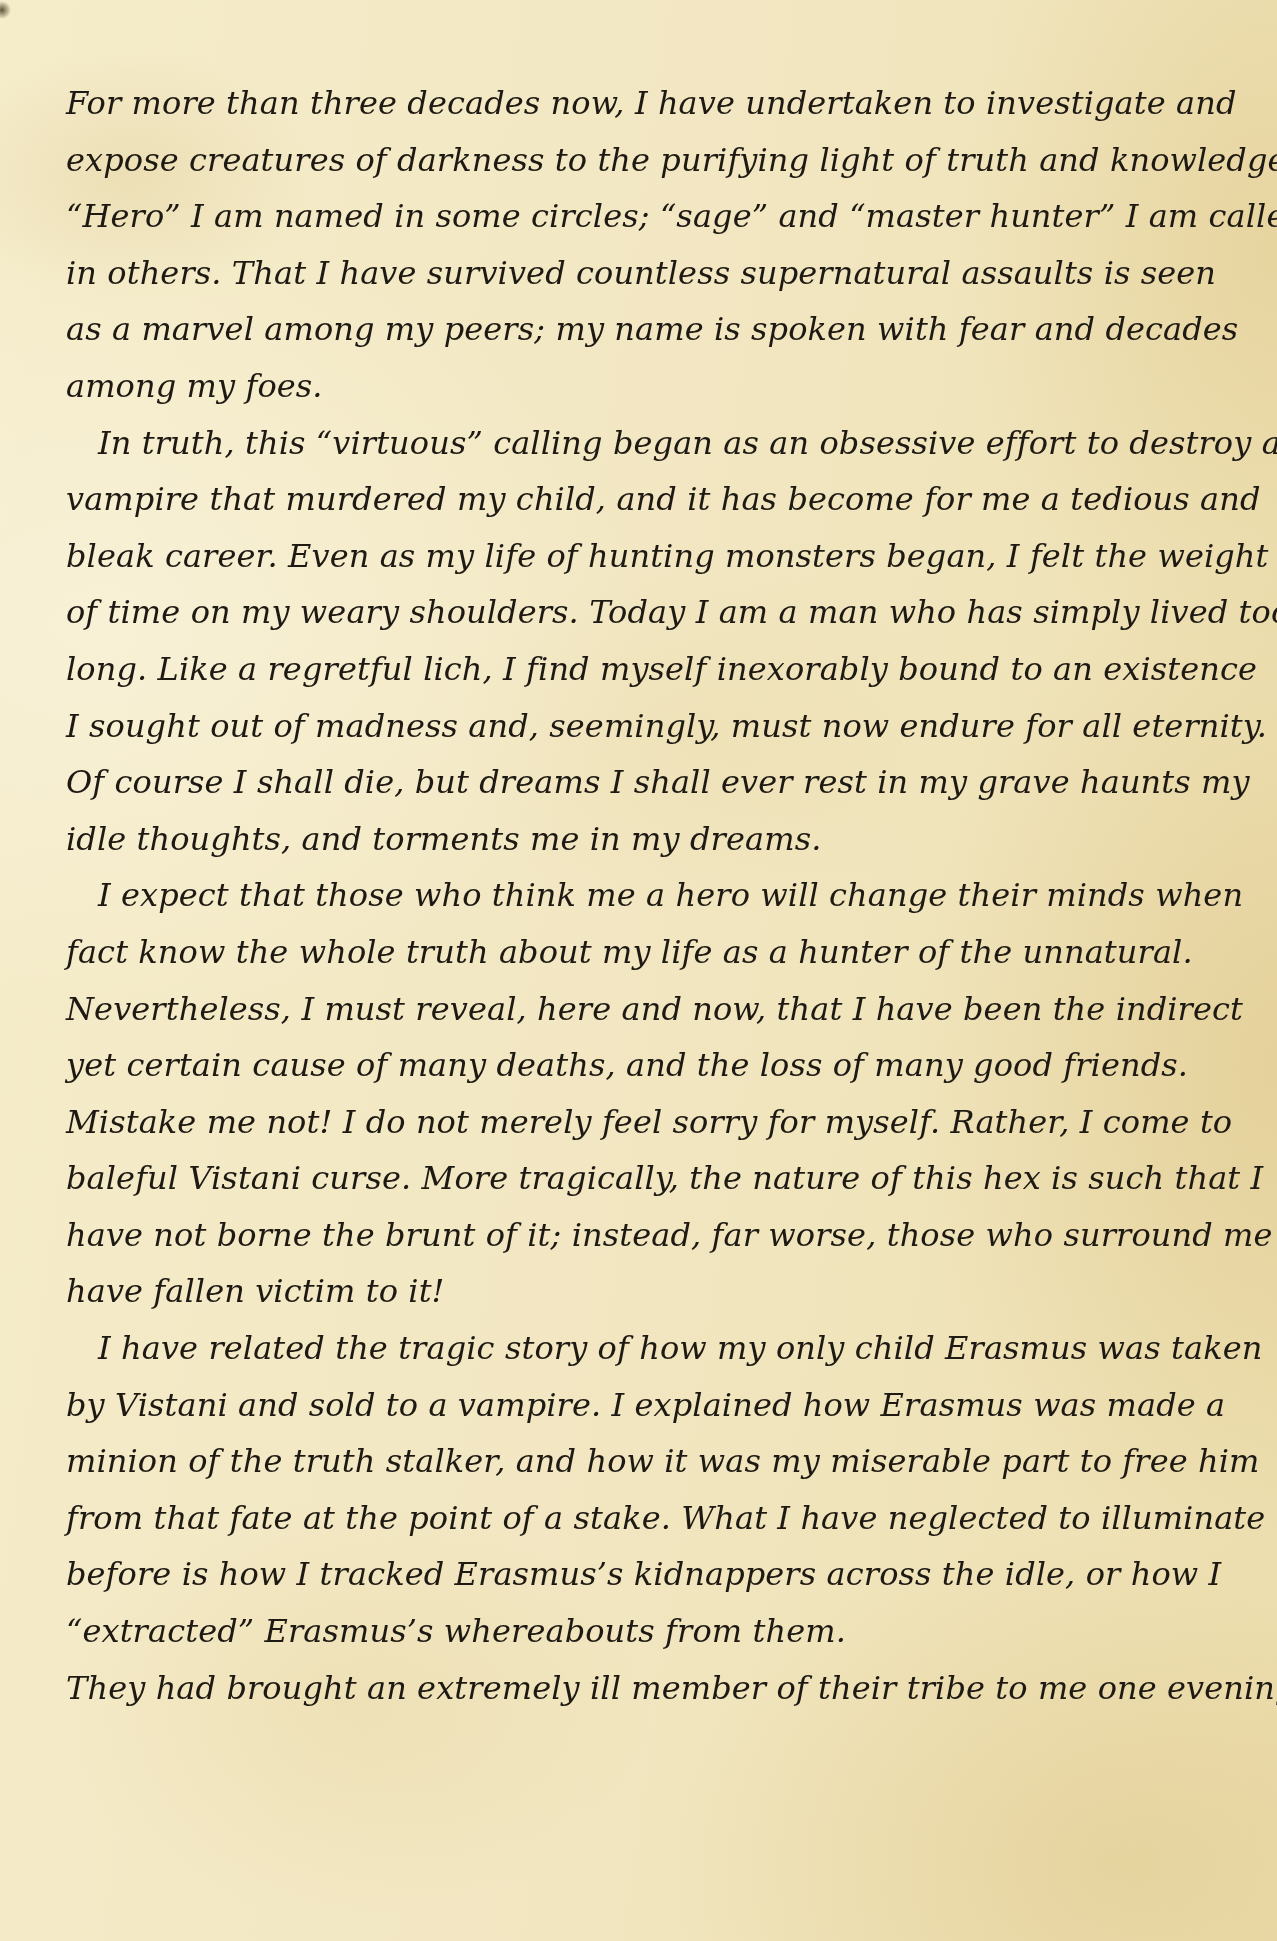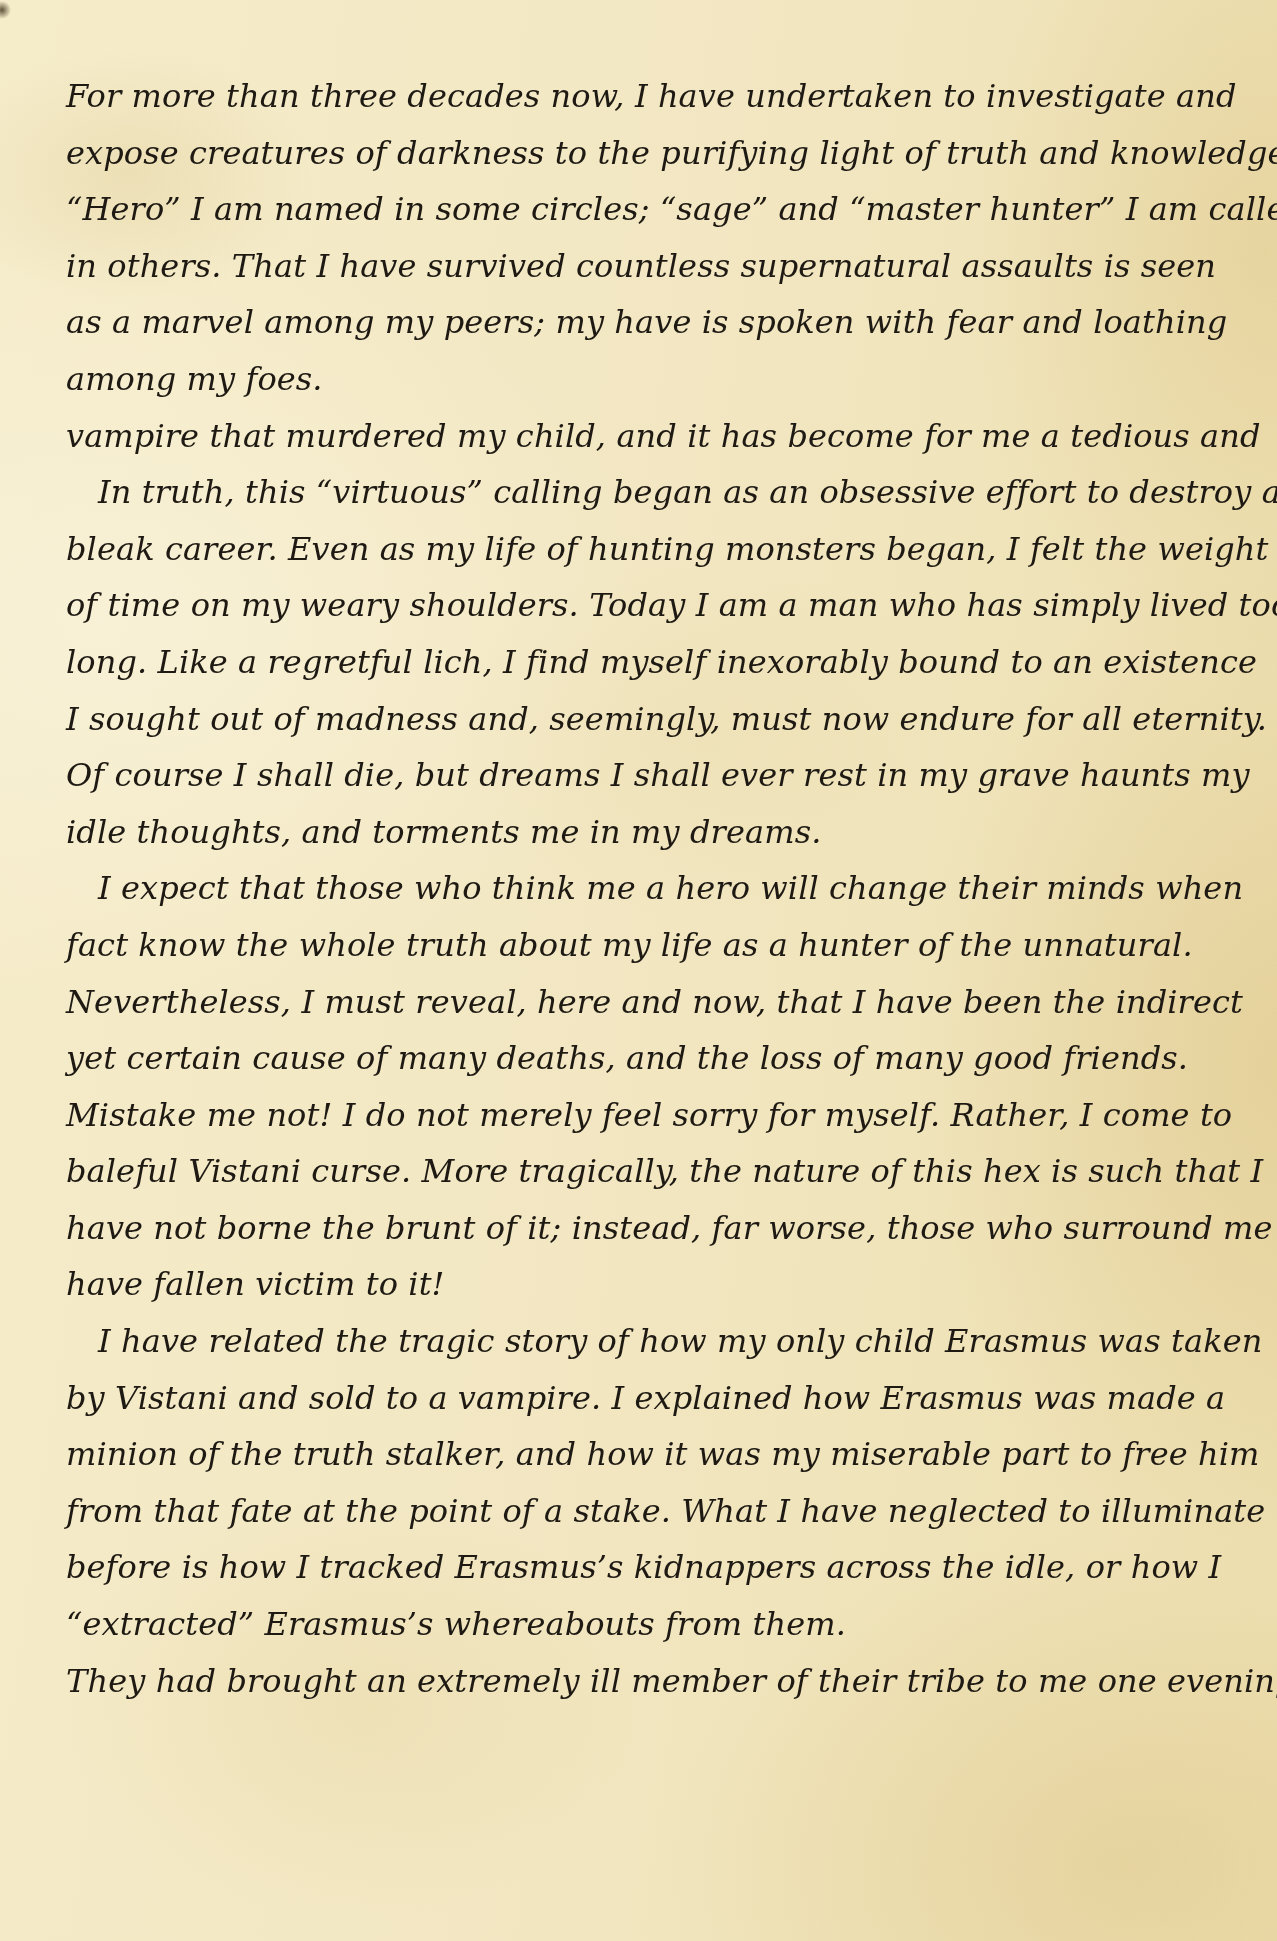--- a/index.html
+++ b/index.html
@@ -24,21 +24,21 @@
       radial-gradient(ellipse 520px 760px at 100% 55%, rgba(214,186,118,0.40), transparent 70%),
       radial-gradient(ellipse 640px 460px at 88% 96%, rgba(214,186,118,0.34), transparent 72%),
       radial-gradient(ellipse 420px 300px at 28% 88%, rgba(222,198,134,0.22), transparent 70%),
       radial-gradient(ellipse 360px 260px at 55% 38%, rgba(224,202,142,0.16), transparent 70%),
       radial-gradient(ellipse 760px 560px at 8% 32%, rgba(252,246,226,0.55), transparent 72%),
       linear-gradient(98deg, #f5ecca 0%, #f2e7c2 48%, #eddfb0 100%);
   }
   .text-block {
     position: absolute;
     left: 66px;
-    top: 68px;
+    top: 75px;
     width: 1160px;
   }
   .line {
     font-style: italic;
     font-size: 32px;
     line-height: 56.6px;
     height: 56.6px;
     color: #1e1a13;
     white-space: nowrap;
     letter-spacing: 0.1px;
@@ -49,24 +49,24 @@
 </style>
 </head>
 <body>
 
 <div class="page">
   <div class="text-block">
     <div class="line">For more than three decades now, I have undertaken to investigate and</div>
     <div class="line">expose creatures of darkness to the purifying light of truth and knowledge.</div>
     <div class="line">“Hero” I am named in some circles; “sage” and “master hunter” I am called</div>
     <div class="line">in others. That I have survived countless supernatural assaults is seen</div>
-    <div class="line">as a marvel among my peers; my have is spoken with fear and loathing</div>
+    <div class="line">as a marvel among my peers; my name is spoken with fear and decades</div>
     <div class="line">among my foes.</div>
+    <div class="line indent">In truth, this “virtuous” calling began as an obsessive effort to destroy a</div>
     <div class="line">vampire that murdered my child, and it has become for me a tedious and</div>
-    <div class="line indent">In truth, this “virtuous” calling began as an obsessive effort to destroy a</div>
     <div class="line">bleak career. Even as my life of hunting monsters began, I felt the weight</div>
     <div class="line">of time on my weary shoulders. Today I am a man who has simply lived too</div>
     <div class="line">long. Like a regretful lich, I find myself inexorably bound to an existence</div>
     <div class="line">I sought out of madness and, seemingly, must now endure for all eternity.</div>
     <div class="line">Of course I shall die, but dreams I shall ever rest in my grave haunts my</div>
     <div class="line">idle thoughts, and torments me in my dreams.</div>
     <div class="line indent">I expect that those who think me a hero will change their minds when</div>
     <div class="line">fact know the whole truth about my life as a hunter of the unnatural.</div>
     <div class="line">Nevertheless, I must reveal, here and now, that I have been the indirect</div>
     <div class="line">yet certain cause of many deaths, and the loss of many good friends.</div>

